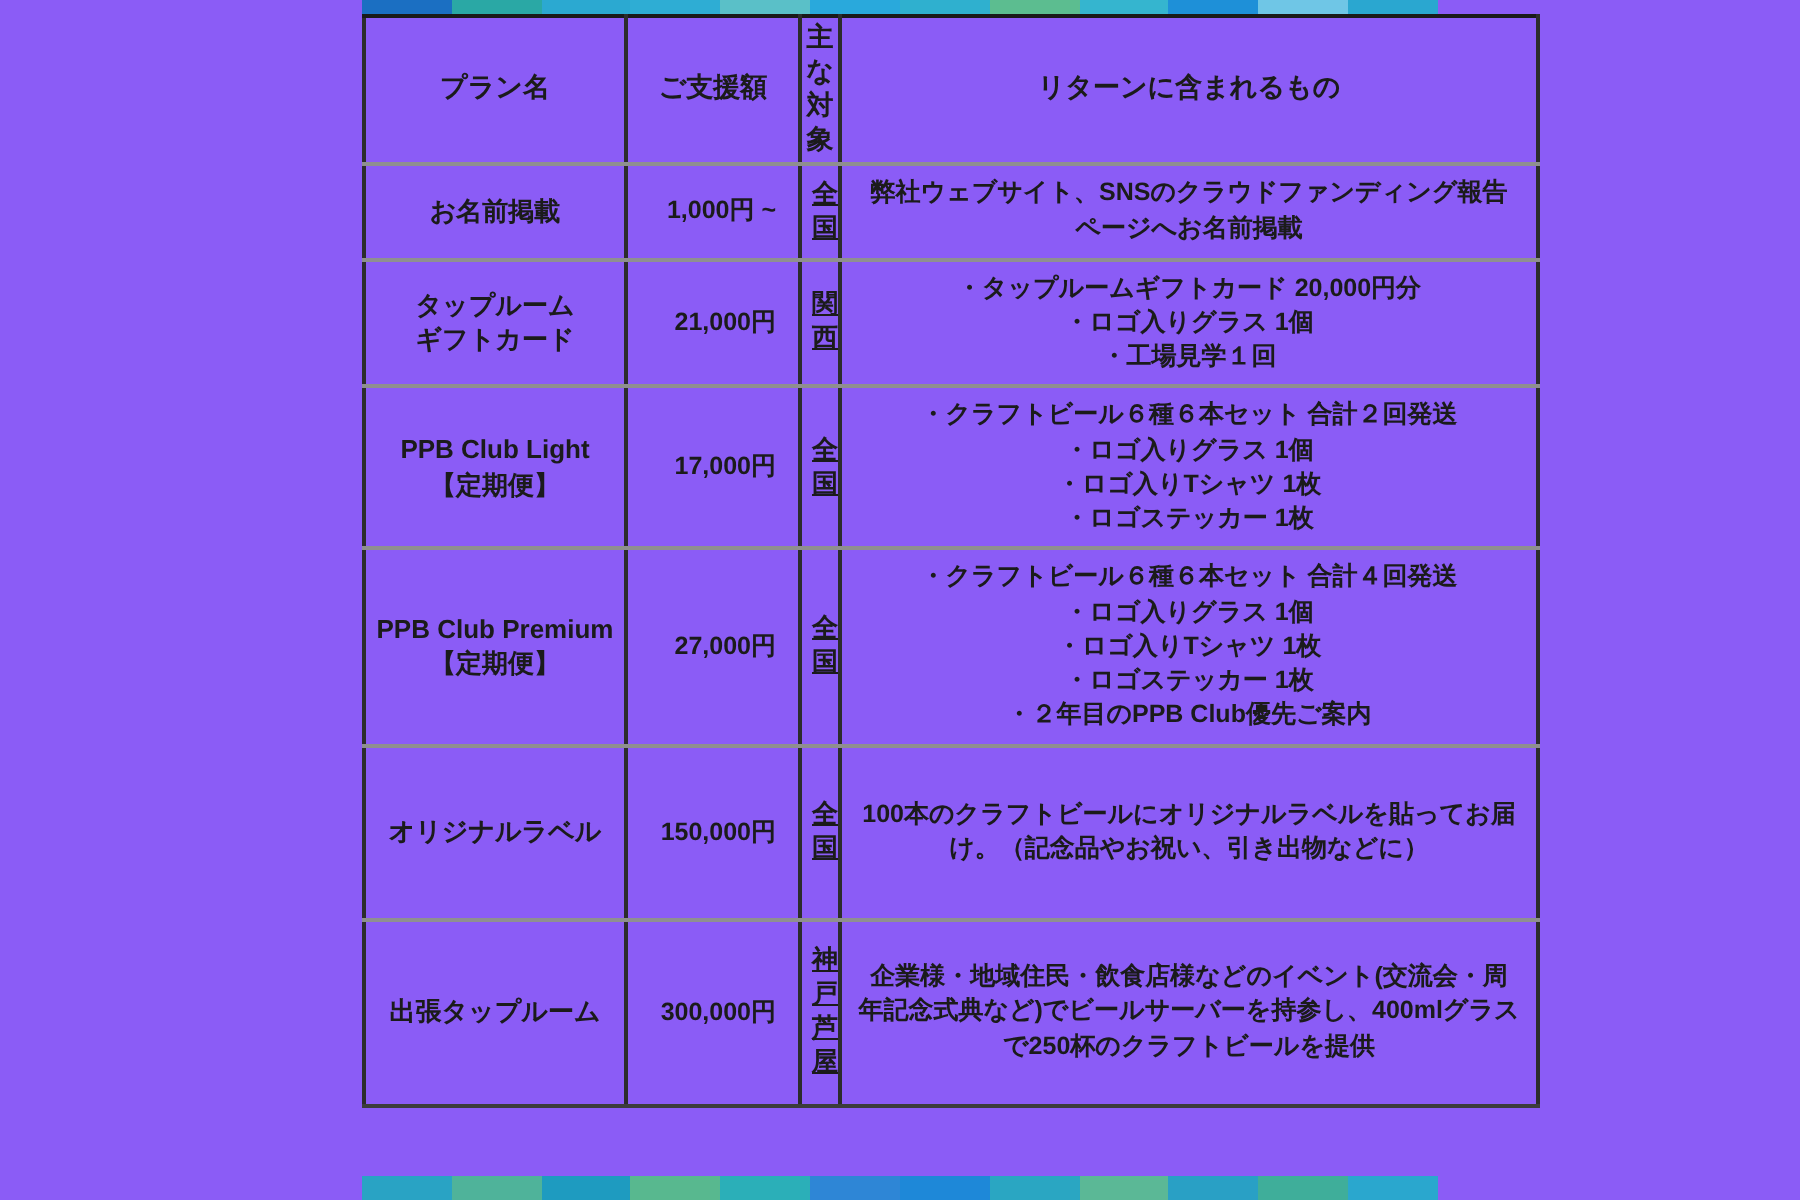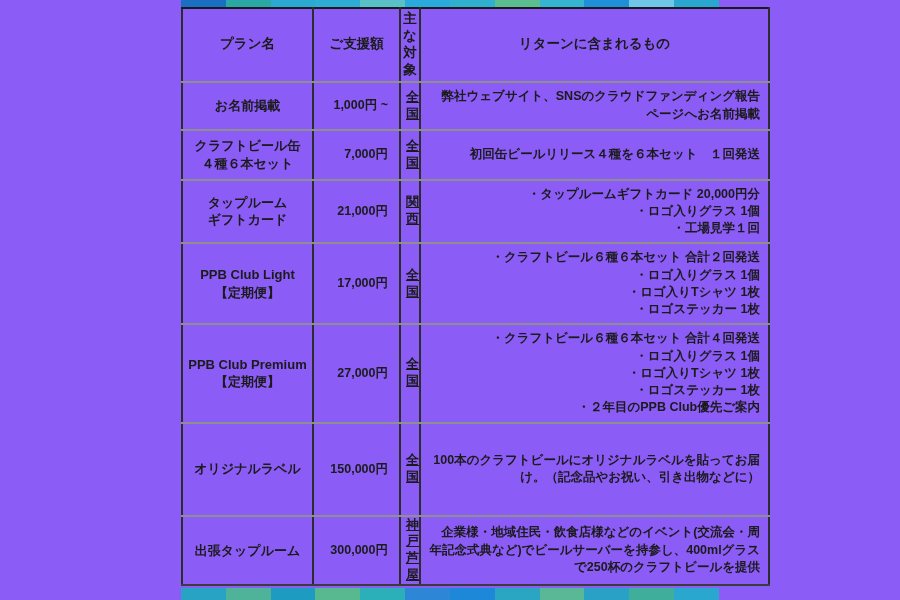--- a/index.html
+++ b/index.html
@@ -43,21 +43,21 @@
     height: 48px;
     font-size: 13.5px;
     text-align: center;
     line-height: 1.25;
     padding: 2px;
   }
   td { font-size: 13px; }
   .c-plan   { text-align: center; line-height: 1.35; padding: 2px; }
   .c-amount { text-align: right; white-space: nowrap; font-size: 12.5px; padding: 11px; }
   .c-area   { text-align: right; line-height: 1.3; padding: 0; text-decoration: underline; }
-  .c-returns{ text-align: right; font-size: 12.5px; line-height: 1.38; padding: 5px 8px; }
+  .c-returns{ text-align: center; font-size: 12.5px; line-height: 1.38; padding: 5px 8px; }
 
   tbody tr:nth-child(1) { height: 48px; }
   tbody tr:nth-child(2) { height: 50px; }
   tbody tr:nth-child(3) { height: 50px; }
   tbody tr:nth-child(4) { height: 67px; margin-left: 12px; }
   tbody tr:nth-child(5) { height: 87px; }
   tbody tr:nth-child(6) { height: 93px; }
   tbody tr:nth-child(7) { height: 62px; }
   tbody tr:nth-child(8) { height: 66px; }
 </style>
@@ -106,35 +106,20 @@
             </td>
             <td class="c-area">
               <div>全国</div>
             </td>
             <td class="c-returns">
               <div>弊社ウェブサイト、SNSのクラウドファンディング報告ページへお名前掲載</div>
             </td>
           </tr>
           <tr>
             <td class="c-plan">
-              <div>クラフトビール缶</div>
-              <div>４種６本セット</div>
-            </td>
-            <td class="c-amount">
-              <div>7,000円</div>
-            </td>
-            <td class="c-area">
-              <div>全国</div>
-            </td>
-            <td class="c-returns">
-              <div>初回缶ビールリリース４種を６本セット　１回発送</div>
-            </td>
-          </tr>
-          <tr>
-            <td class="c-plan">
               <div>タップルーム</div>
               <div>ギフトカード</div>
             </td>
             <td class="c-amount">
               <div>21,000円</div>
             </td>
             <td class="c-area">
               <div>関西</div>
             </td>
             <td class="c-returns">

